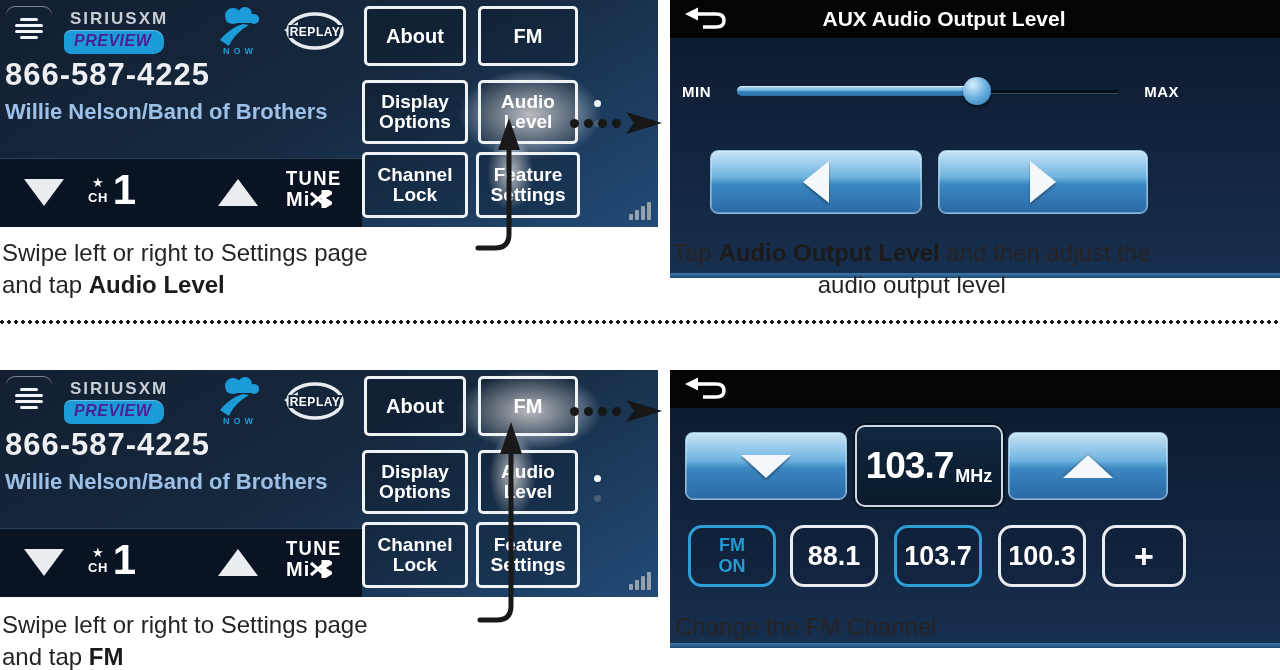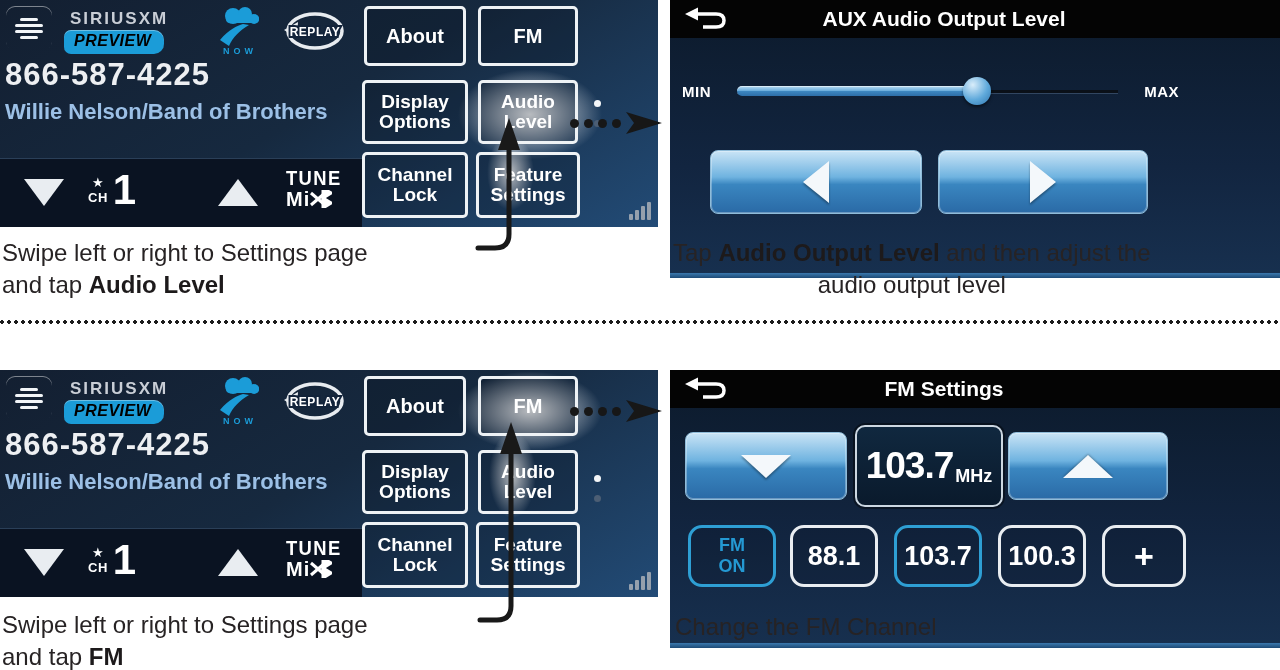--- a/index.html
+++ b/index.html
@@ -14,21 +14,21 @@
   .menu-btn{position:absolute;left:6px;top:6px;width:46px;height:44px;border-radius:9px;
             background:linear-gradient(180deg,#63902c0 0%,#5d8dc2 0%,#2d5a92 100%);
             box-shadow:inset 0 1px 0 rgba(255,255,255,.45);display:flex;flex-direction:column;
             align-items:center;justify-content:center;gap:3px;}
   .menu-btn i{display:block;height:3px;border-radius:2px;background:#f2f5f8;}
   .menu-btn i:nth-child(1){width:18px}.menu-btn i:nth-child(2){width:28px}
   .menu-btn i:nth-child(3){width:28px}.menu-btn i:nth-child(4){width:18px}
 
   .brand-name{position:absolute;left:70px;top:9px;font-size:17px;font-weight:600;
               color:#c9ced6;letter-spacing:2px;}
-  .preview-badge{position:absolute;left:64px;top:30px;background:#1b9cd8;color:#000000;
+  .preview-badge{position:absolute;left:64px;top:30px;background:#1b9cd8;color:#4c1d95;
                  font-style:italic;font-weight:bold;font-size:16px;letter-spacing:.5px;
                  padding:2px 13px 4px 10px;border-radius:7px 10px 10px 7px;
                  box-shadow:inset 0 1px 0 rgba(255,255,255,.35);}
   .now-icon{position:absolute;left:212px;top:4px;}
   .replay-icon{position:absolute;left:284px;top:8px;}
 
   .phone{position:absolute;left:5px;top:57px;font-size:31px;font-weight:bold;
          color:#edeff2;letter-spacing:1px;}
   .artist{position:absolute;left:5px;top:99px;font-size:22px;font-weight:bold;color:#9cc0e6;}
 
@@ -312,21 +312,20 @@
     <div class="pagedot pd1" style="top:105px;"></div>
     <div class="pagedot pd2" style="top:125px;"></div>
   </div>
 
   <div class="screen br">
     <div class="titlebar">
       <svg class="back" viewBox="0 0 46 27">
         <path d="M12 8 H32 Q40 8 40 14.5 Q40 21 32 21 H19" fill="none" stroke="#fff" stroke-width="3.5"></path>
         <polygon points="1,8 14,1.5 14,14.5" fill="#fff"></polygon>
       </svg>
-      <div class="title">FM Settings</div>
     </div>
     <div class="big-btn fm-down">
       <div class="tri-dn"></div>
     </div>
     <div class="freq">
       <span class="freq-num">103.7</span>
       <span class="freq-unit">MHz</span>
     </div>
     <div class="big-btn fm-up">
       <div class="tri-upw"></div>

